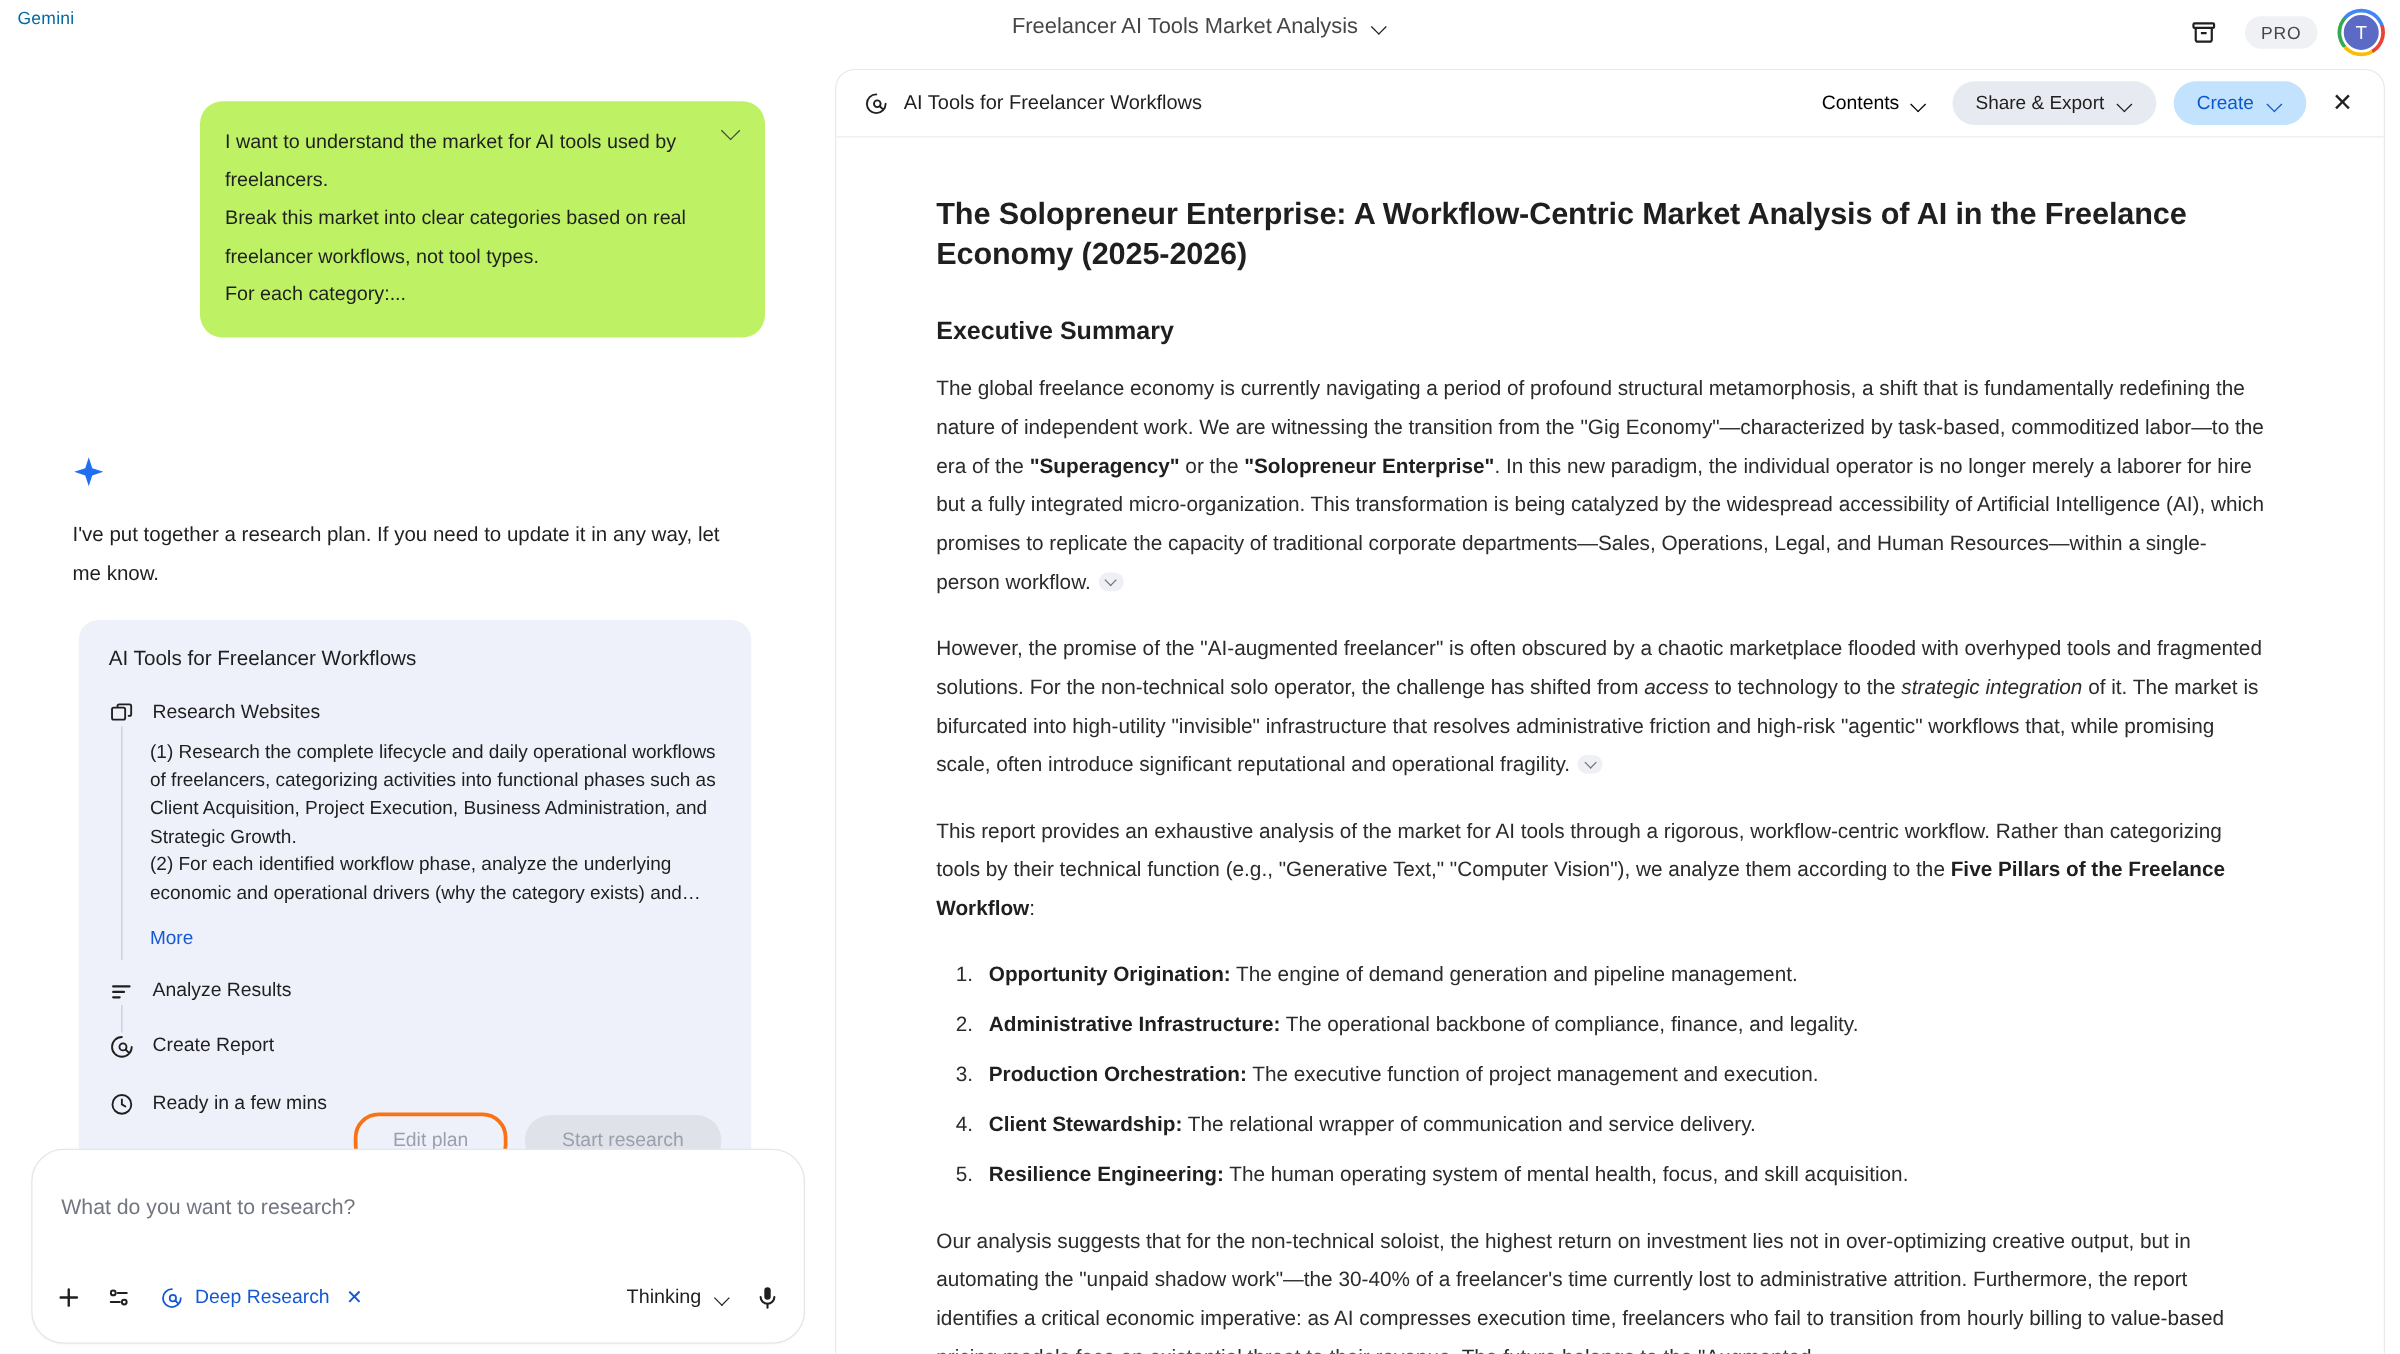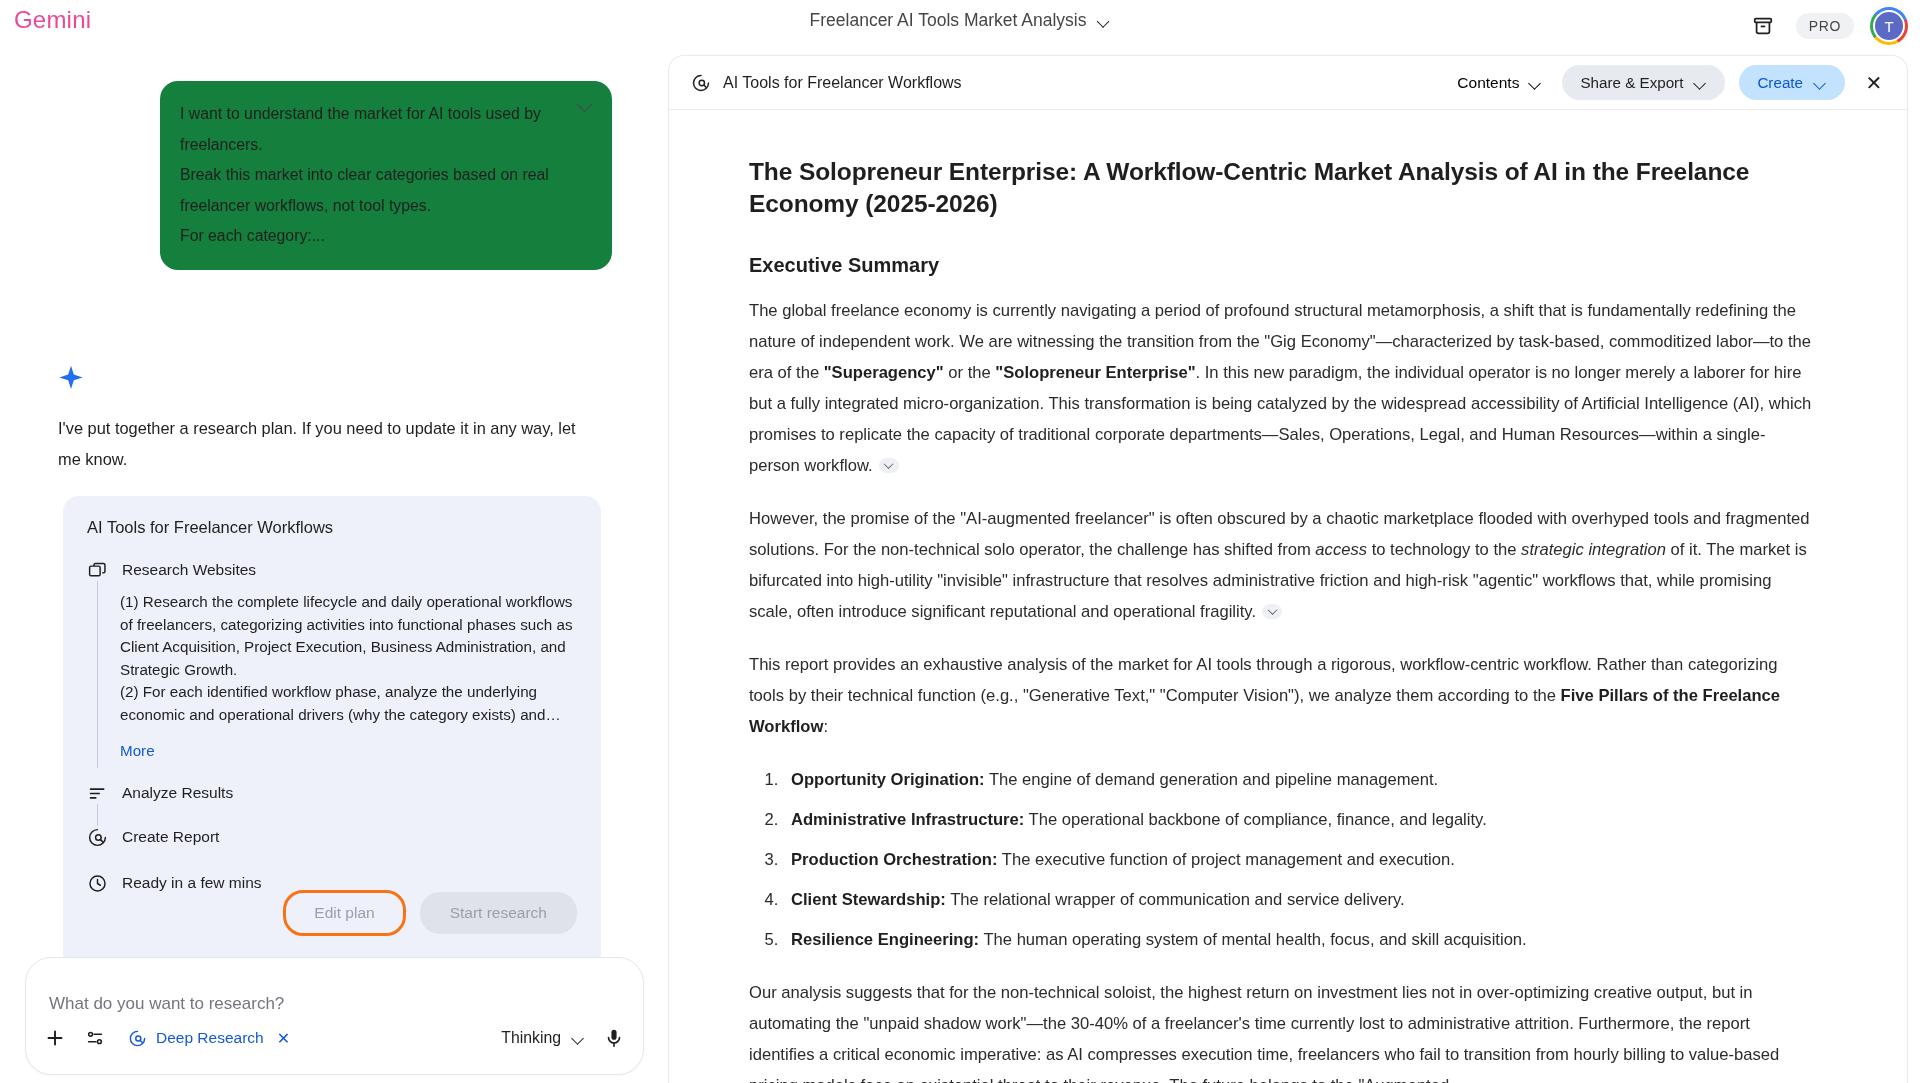--- a/index.html
+++ b/index.html
@@ -11,21 +11,21 @@
     overflow: hidden;
   }
 
   
   .topbar {
     position: absolute; top: 0; left: 0; width: 1920px; height: 52px;
     display: flex; align-items: center;
   }
   .brand {
     position: absolute; left: 14px; top: 6px;
-    font-size: 24px; color: #ec4899; letter-spacing: .2px;
+    font-size: 14px; color: #0369a1; letter-spacing: .2px;
   }
   .conv-title-wrap {
     position: absolute; left: 50%; transform: translateX(-50%); top: 7px;
     display: flex; align-items: center; gap: 10px;
     padding: 3px 8px; border-radius: 18px; cursor: pointer;
   }
   .conv-title { font-size: 17.5px; color: #444746; }
   .chev { width: 14px; height: 14px; display: inline-block; position: relative; }
   .chev::before {
     content: ""; position: absolute; left: 2px; top: 3px;
@@ -60,21 +60,21 @@
     border: 2px solid #fff;
   }
 
   
   .left-col {
     position: absolute; left: 0; top: 52px; width: 668px; height: 1031px;
     background: #fff; overflow: hidden;
   }
   .user-bubble {
     position: absolute; left: 160px; top: 29px; width: 452px;
-    background: #15803d; border-radius: 18px;
+    background: #bef264; border-radius: 18px;
     padding: 18px 52px 18px 20px;
   }
   .user-bubble p {
     font-size: 15.8px; line-height: 30.5px; color: #1f1f1f;
   }
   .bubble-chev {
     position: absolute; right: 18px; top: 14px;
     color: #444746; width: 18px; height: 18px; cursor: pointer;
   }
   .bubble-chev::before {
@@ -115,21 +115,21 @@
     border: 3px solid #f97316; border-radius: 20px; background: transparent;
     color: #9aa0ab; font-size: 15.5px; padding: 11px 28px; cursor: pointer;
   }
   .btn-filled {
     border: none; border-radius: 20px; background: #dfe2e8;
     color: #9aa0ab; font-size: 15.5px; padding: 12px 30px; cursor: pointer;
   }
 
   
   .composer {
-    position: absolute; left: 25px; bottom: 8px; width: 619px; height: 118px;
+    position: absolute; left: 25px; bottom: 8px; width: 619px; height: 156px;
     border: 1px solid #e4e6ea; border-radius: 26px; background: #fff;
     box-shadow: 0 1px 2px rgba(0,0,0,.03);
   }
   .composer-placeholder {
     position: absolute; left: 23px; top: 36px;
     font-size: 17px; color: #737681;
   }
   .composer-row {
     position: absolute; left: 16px; right: 16px; bottom: 16px; height: 40px;
     display: flex; align-items: center; gap: 14px;

